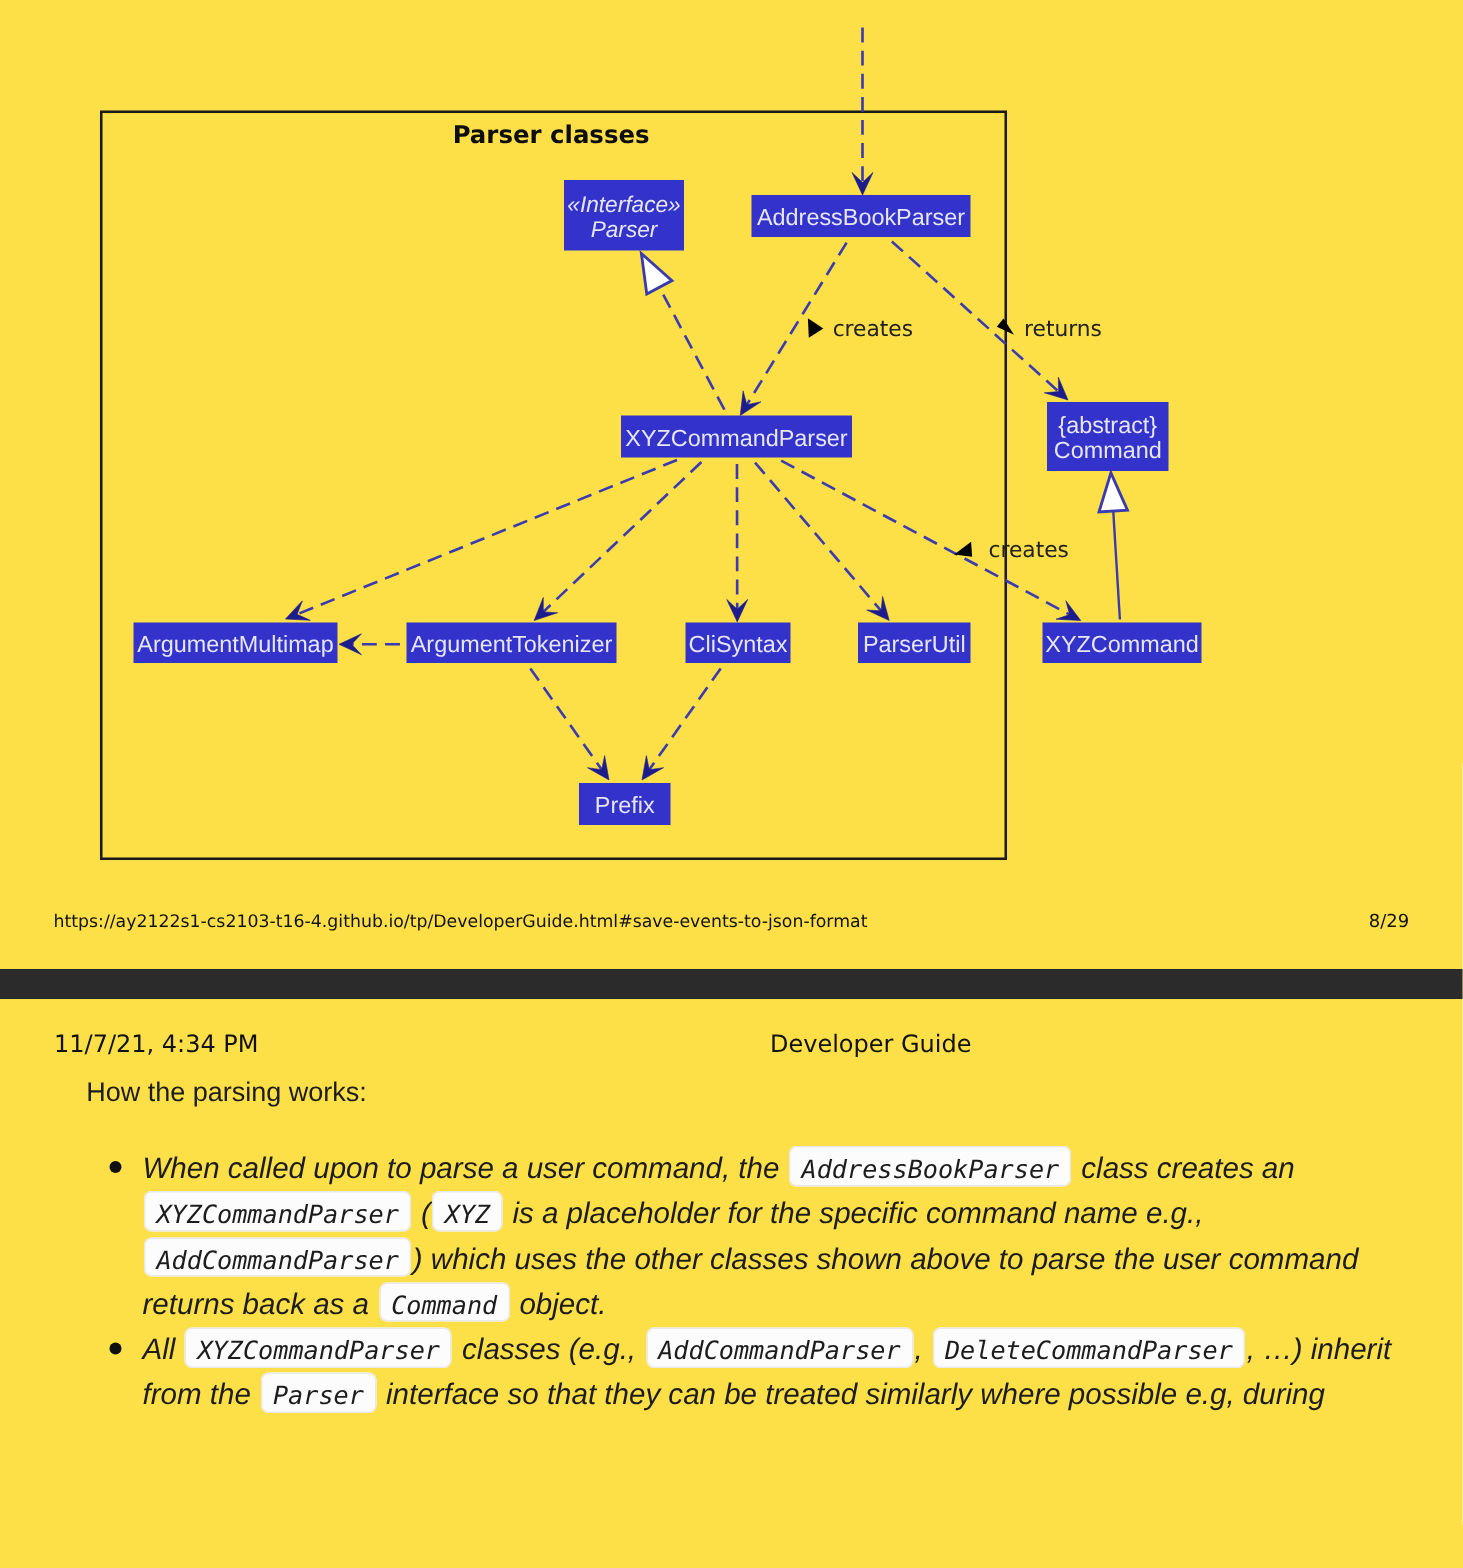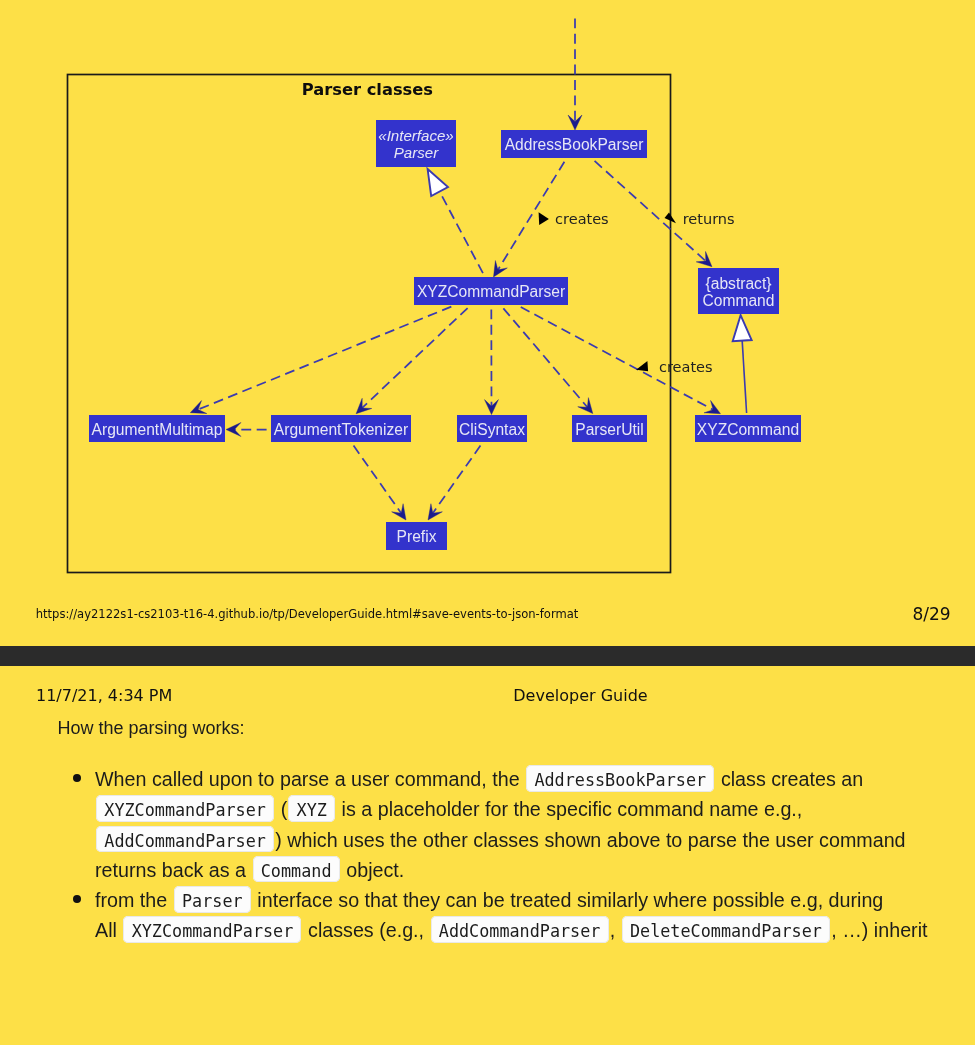--- a/index.html
+++ b/index.html
@@ -9,40 +9,40 @@
   .page{position:relative;width:975px;height:1045px;background:#fde047;}
 
   
   #diagram-svg{position:absolute;left:0;top:0;}
 
   
   .footer-row{position:absolute;left:0;top:606px;width:873px;height:18px;
               font-family:"DejaVu Sans",sans-serif;}
   .footer-url{position:absolute;left:35.7px;top:0;font-size:11.55px;color:#111;
               line-height:16px;white-space:nowrap;}
-  .footer-page{position:absolute;left:912.5px;top:0;font-size:17px;color:#111;
+  .footer-page{position:absolute;left:912.5px;top:0;font-size:12px;color:#111;
                line-height:16px;white-space:nowrap;}
 
   
   .darkbar{position:absolute;left:0;top:646px;width:975px;height:20px;background:#2b2b2b;}
 
   
   .hdr{position:absolute;top:688px;font-size:16px;color:#111;white-space:nowrap;
        font-family:"DejaVu Sans",sans-serif;line-height:16px;}
   .hdr-date{left:36px;}
   .hdr-title{left:513.3px;}
 
   
   .content{position:absolute;left:0;top:721px;width:975px;}
   .para{position:absolute;left:0;top:-8px;}
   .para{margin:0;padding:0 0 0 57.5px;font-size:18px;line-height:30px;color:#1c1c1c;white-space:nowrap;text-align:right;}
   ul.bullets{margin:0;padding:0 0 0 95px;list-style:none;position:absolute;left:0;top:43px;}
   ul.bullets li{position:relative;font-size:19.7px;color:#1c1c1c;
                 margin:0;padding:0;}
-  .tline{height:30.3px;line-height:30.3px;white-space:nowrap;}
+  .tline{height:30.3px;line-height:30.3px;white-space:nowrap;font-style:italic;}
   ul.bullets li::before{content:"";position:absolute;left:-22.2px;top:9.6px;
                         width:8.4px;height:8.4px;border-radius:50%;background:#101010;}
   code{font-family:"DejaVu Sans Mono",monospace;font-size:16.8px;
        background:#fcfcfc;border:1px solid #e9e9e9;border-radius:5px;
        padding:4px 7.2px 0.6px;color:#1c1c1c;white-space:nowrap;
        margin:0 1.1px 0 1.1px;line-height:1;}
 </style>
 </head>
 <body>
 
@@ -172,19 +172,19 @@
   <div class="content">
     <p class="para">How the parsing works:</p>
     <ul class="bullets" id="bullets">
         <li>
           <div class="tline"><span>When called upon to parse a user command, the </span><code>AddressBookParser</code><span> class creates an</span></div>
           <div class="tline"><code>XYZCommandParser</code><span> (</span><code>XYZ</code><span> is a placeholder for the specific command name e.g.,</span></div>
           <div class="tline"><code>AddCommandParser</code><span>) which uses the other classes shown above to parse the user command</span></div>
           <div class="tline"><span>returns back as a </span><code>Command</code><span> object.</span></div>
         </li>
         <li>
+          <div class="tline"><span>All </span><code>XYZCommandParser</code><span> classes (e.g., </span><code>AddCommandParser</code><span>, </span><code>DeleteCommandParser</code><span>, …) inherit</span></div>
           <div class="tline"><span>from the </span><code>Parser</code><span> interface so that they can be treated similarly where possible e.g, during</span></div>
-          <div class="tline"><span>All </span><code>XYZCommandParser</code><span> classes (e.g., </span><code>AddCommandParser</code><span>, </span><code>DeleteCommandParser</code><span>, …) inherit</span></div>
         </li>
       </ul>
   </div>
 
 </div>
 
 </body></html>

